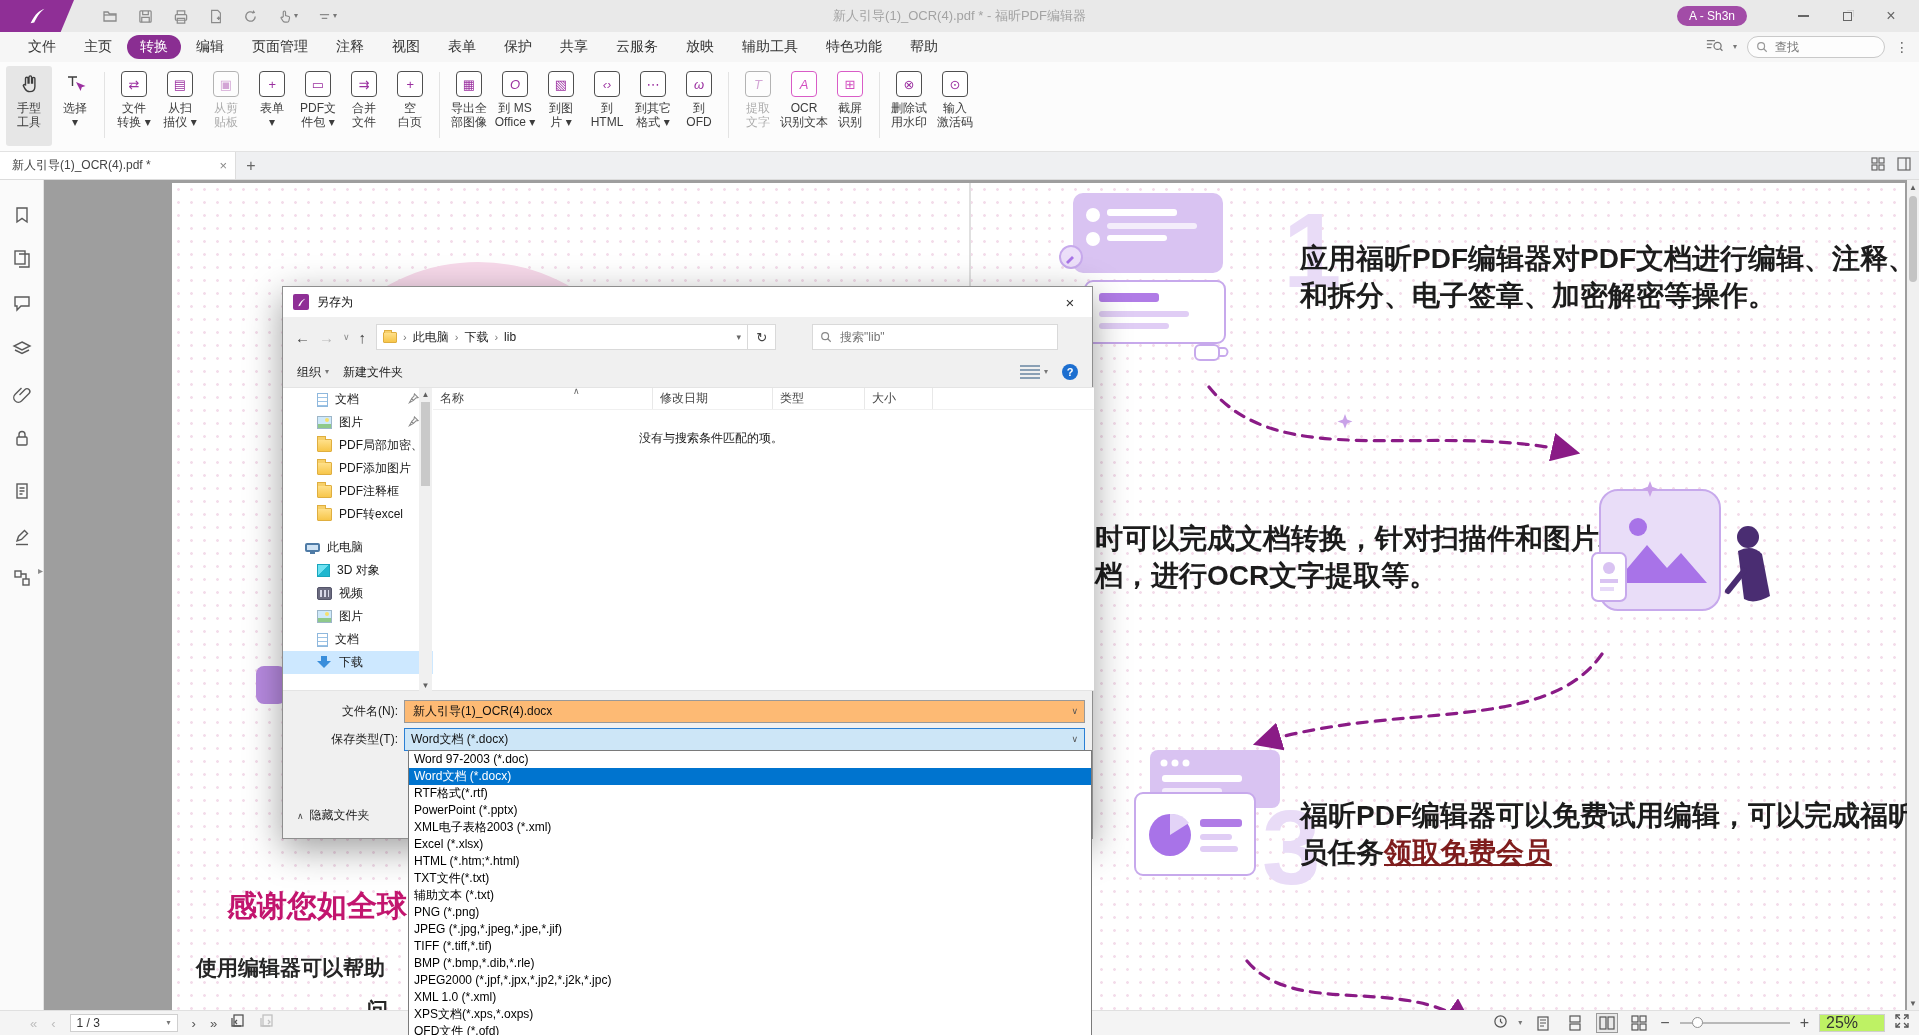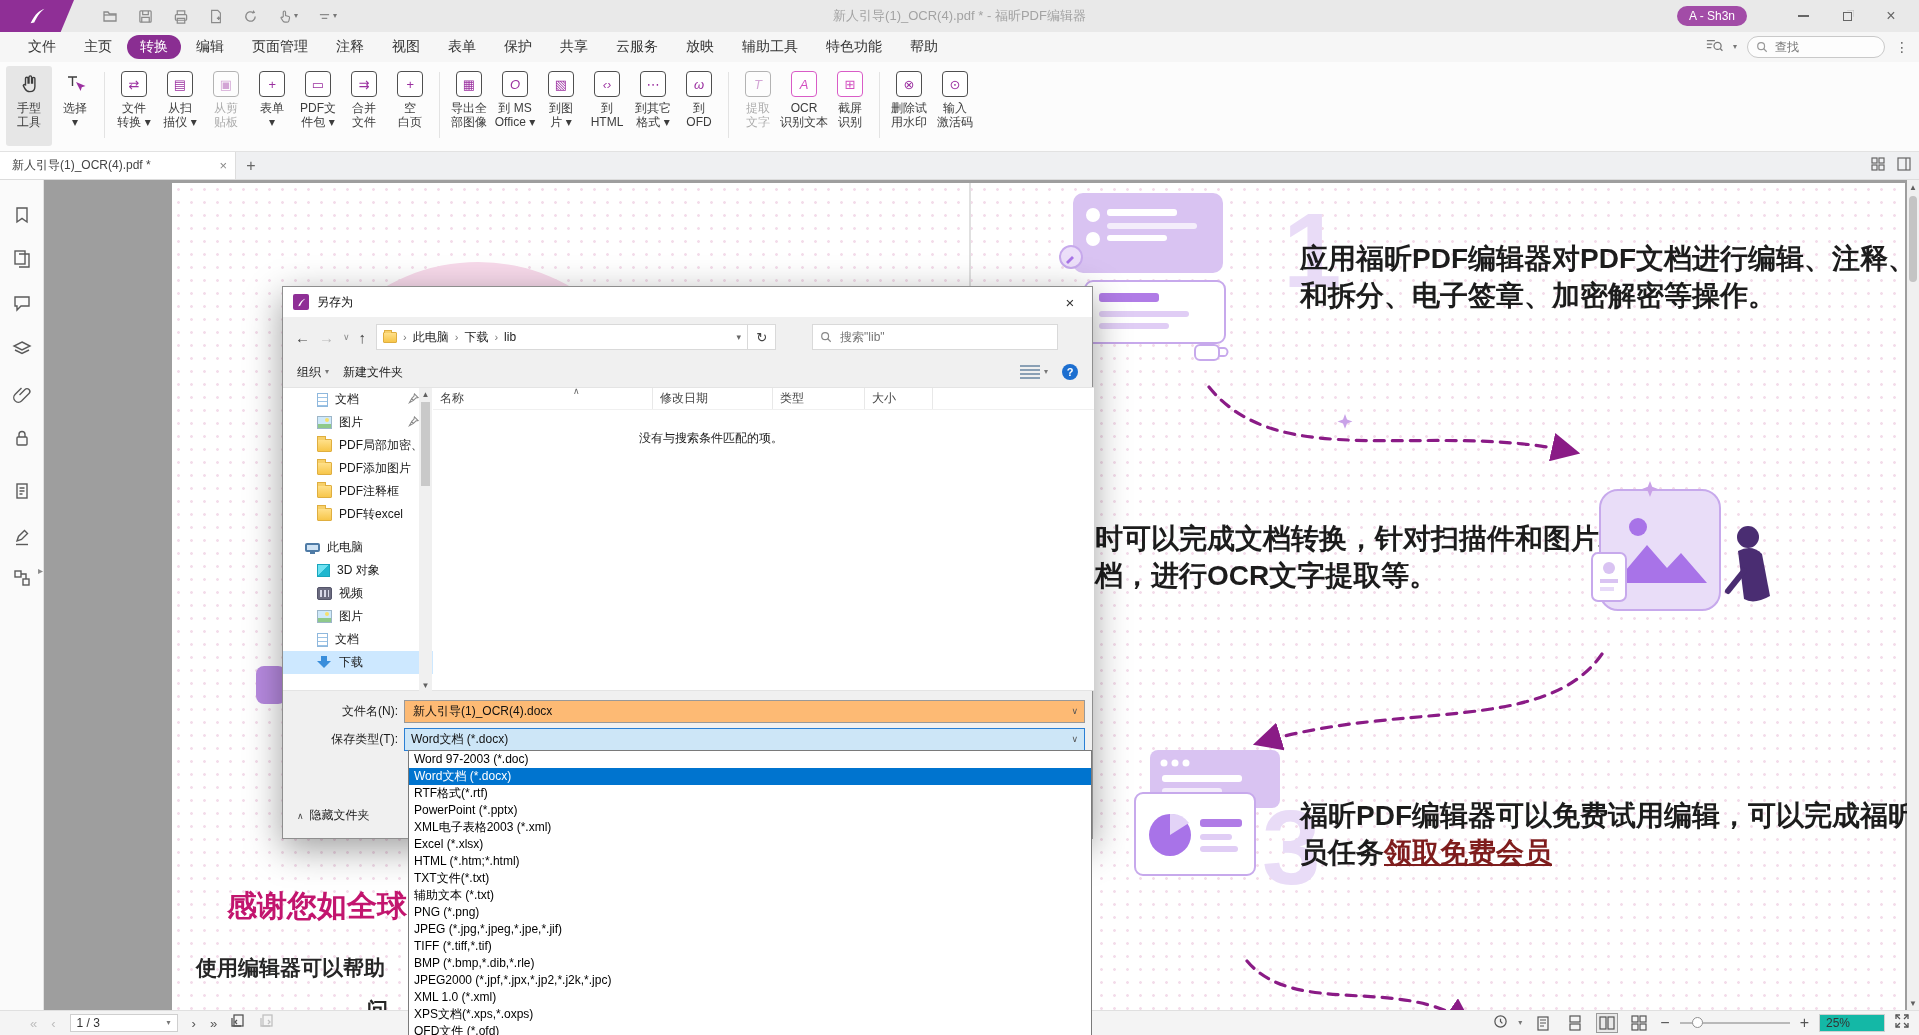--- a/index.html
+++ b/index.html
@@ -78,21 +78,21 @@
   .sb-left{display:flex;align-items:center;gap:14px;margin-left:30px;color:#555;}
   .sb-nav{font-size:13px;color:#555;}
   .sb-nav.dim{color:#bdbdbd;}
   .pagebox{width:108px;height:18px;background:#fff;border:1px solid #cfcfcf;display:flex;align-items:center;font-size:12px;color:#333;padding:0 6px;gap:4px;}
   .pagebox span:first-child{flex:1;}
   .sb-right{position:absolute;right:10px;display:flex;align-items:center;gap:10px;color:#555;}
   .vm{display:flex;align-items:center;justify-content:center;width:22px;height:20px;}
   .vm.activevm{border:1px solid #9a9a9a;background:#e9e9e9;}
   .slider-track{width:110px;height:2px;background:#b9b9b9;position:relative;}
   .slider-thumb{position:absolute;left:12px;top:-5px;width:11px;height:11px;border-radius:50%;background:#fff;border:1px solid #909090;}
-  .zoombox{width:66px;height:18px;background:#14b8a6;border:1px solid #cfcfcf;font-size:12px;color:#333;display:flex;align-items:center;padding:0 6px;}
+  .zoombox{width:66px;height:18px;background:#bef264;border:1px solid #cfcfcf;font-size:16px;color:#333;display:flex;align-items:center;padding:0 6px;}
 
   
   .dialog{position:absolute;left:282px;top:286px;width:811px;height:553px;background:#f0f0f0;border:1px solid #8e8e8e;box-shadow:0 10px 34px rgba(0,0,0,.38);z-index:40;}
   .dlg-titlebar{height:30px;background:#fff;display:flex;align-items:center;padding:0 0 0 10px;}
   .dlg-icon{width:16px;height:16px;background:#8f2f96;border-radius:2px;display:flex;align-items:center;justify-content:center;margin-right:8px;}
   .dlg-title{font-size:12px;color:#111;flex:1;}
   .dlg-close{width:44px;height:30px;display:flex;align-items:center;justify-content:center;font-size:15px;color:#333;}
   .dlg-nav{position:absolute;left:0;top:32px;width:100%;height:36px;display:flex;align-items:center;}
   .nav-arrows{display:flex;align-items:center;gap:9px;margin-left:12px;color:#444;font-size:15px;}
   .nav-dim{color:#b9b9b9;}

